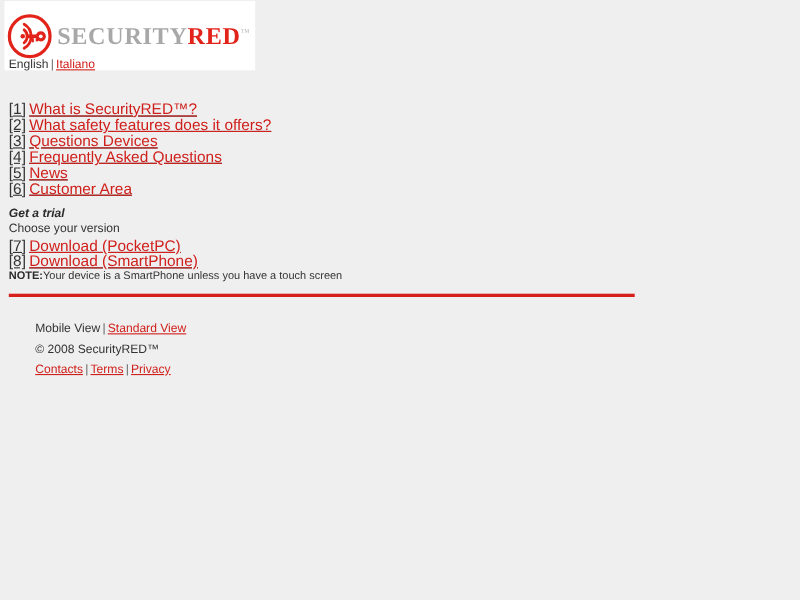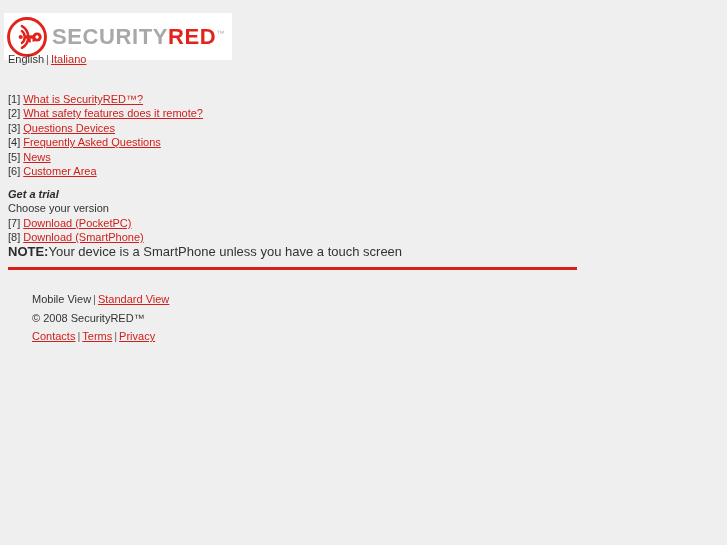--- a/index.html
+++ b/index.html
@@ -15,27 +15,28 @@
     font-size: 11px;
     color: #333333;
     overflow: hidden;
     position: relative;
   }
 
   
   .logo-banner {
     position: absolute;
     left: 4px;
-    top: 13px;
+    top: 1px;
     width: 228px;
-    height: 47px;
+    height: 63px;
     background: #ffffff;
     display: flex;
     align-items: center;
     overflow: hidden;
+    font-family: Liberation Serif, serif;
   }
   .logo-mark {
     width: 42px;
     height: 42px;
     margin-left: 2px;
     flex: 0 0 42px;
     display: block;
   }
   .logo-wordmark {
     margin-left: 4px;
@@ -76,24 +77,25 @@
     white-space: nowrap;
   }
   .lang-sep { color: #666666; padding: 0 2px; }
 
   .nav-list {
     position: absolute;
     left: 8px;
     top: 92px;
   }
   .nav-row {
-    font-size: 11px;
-    line-height: 14.4px;
-    color: #333333;
-    white-space: nowrap;
+    font-size: 14px;
+    line-height: 14.4px;
+    color: #333333;
+    white-space: nowrap;
+    text-decoration: underline;
   }
   .nav-num {
     color: #333333;
     margin-right: 3px;
   }
 
   .trial-block {
     position: absolute;
     left: 8px;
     top: 187px;
@@ -106,21 +108,21 @@
     white-space: nowrap;
     font-style: italic;
   }
   .trial-sub {
     font-size: 11px;
     line-height: 14.4px;
     color: #333333;
     white-space: nowrap;
   }
   .note-row {
-    font-size: 13px;
+    font-size: 10px;
     line-height: 14.4px;
     color: #333333;
     white-space: nowrap;
   }
   .note-label { font-weight: bold; color: #2b2b2b; }
 
   a.lnk, .lnk {
     color: #d0201b;
     text-decoration: underline;
     cursor: pointer;
@@ -167,21 +169,21 @@
   </svg>
   <div class="logo-wordmark">
     <div class="logo-line1"><span class="lw-security">SECURITY</span><span class="lw-red">RED</span><span class="lw-tm">™</span></div>
   </div>
 </div>
 
 <div class="lang-row"><span>English</span><span class="lang-sep">|</span><span class="lnk">Italiano</span></div>
 
 <div class="nav-list">
   <div class="nav-row"><span class="nav-num">[1]</span><span class="lnk">What is SecurityRED™?</span></div>
-  <div class="nav-row"><span class="nav-num">[2]</span><span class="lnk">What safety features does it remote?</span></div>
+  <div class="nav-row"><span class="nav-num">[2]</span><span class="lnk">What safety features does it offers?</span></div>
   <div class="nav-row"><span class="nav-num">[3]</span><span class="lnk">Questions Devices</span></div>
   <div class="nav-row"><span class="nav-num">[4]</span><span class="lnk">Frequently Asked Questions</span></div>
   <div class="nav-row"><span class="nav-num">[5]</span><span class="lnk">News</span></div>
   <div class="nav-row"><span class="nav-num">[6]</span><span class="lnk">Customer Area</span></div>
 </div>
 
 <div class="trial-block">
   <div class="trial-head">Get a trial</div>
   <div class="trial-sub">Choose your version</div>
   <div class="nav-row"><span class="nav-num">[7]</span><span class="lnk">Download (PocketPC)</span></div>

